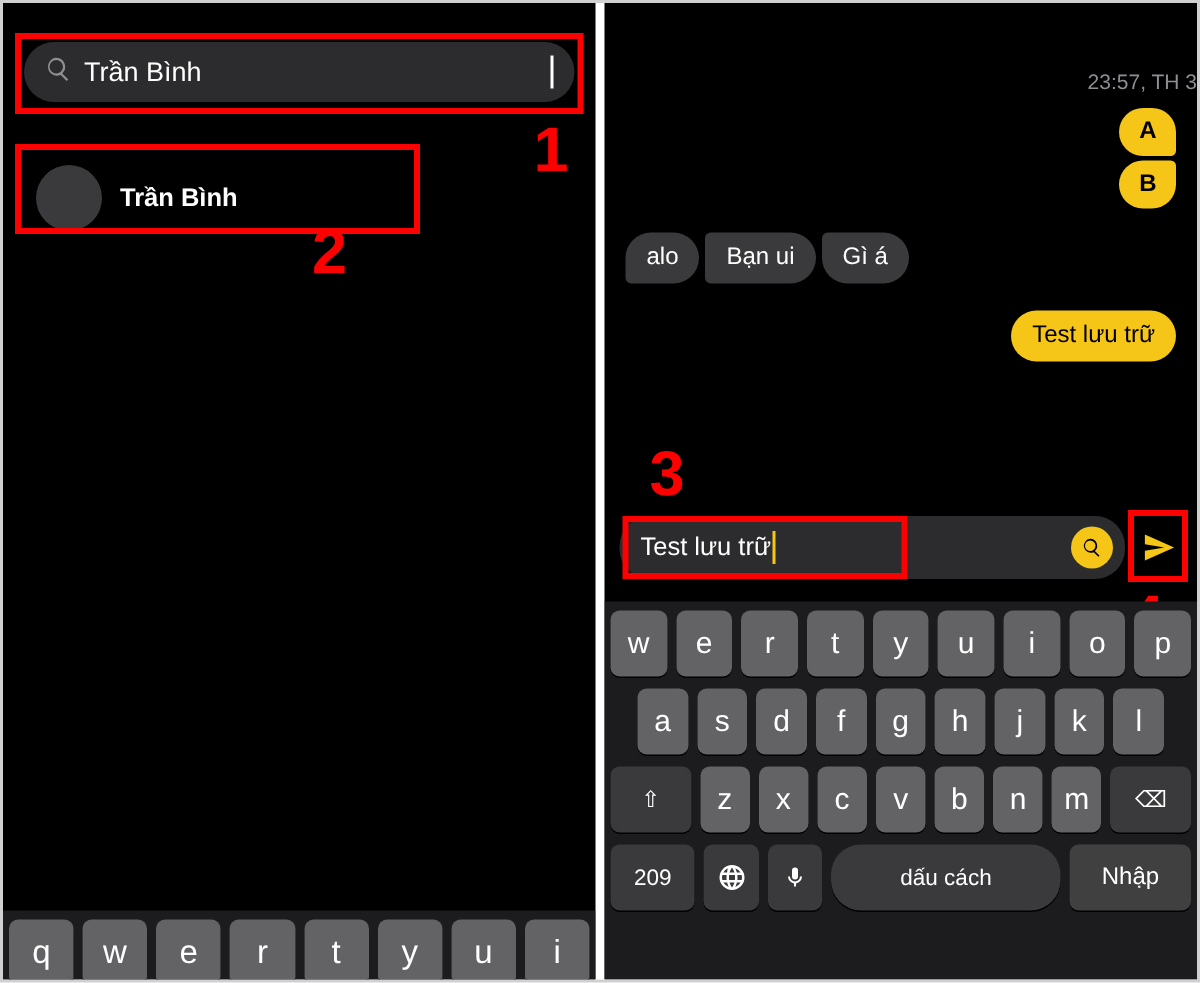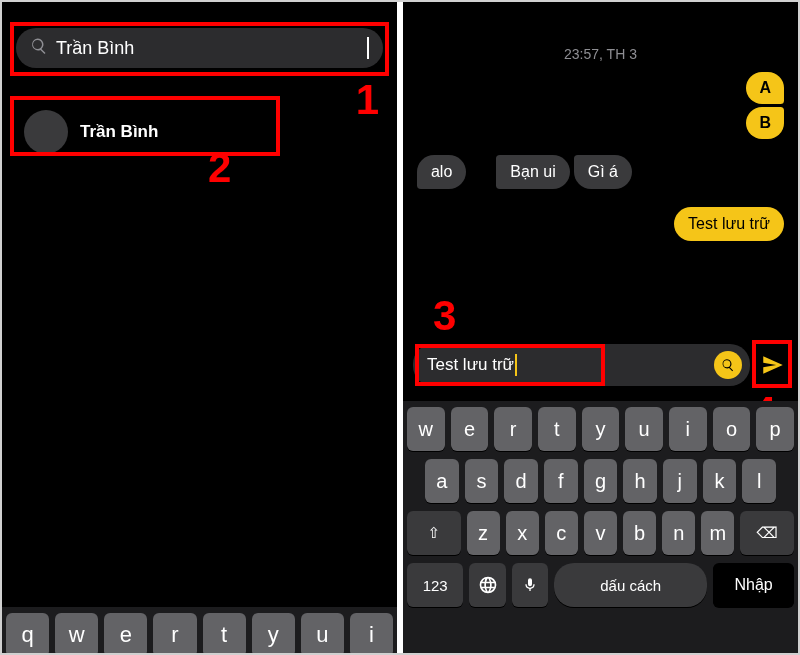--- a/index.html
+++ b/index.html
@@ -53,21 +53,21 @@
   .result-name { color: #fff; font-size: 17px; font-weight: 600; }
 
   .red-box { position: absolute; border: 4px solid #ff0000; pointer-events: none; }
   .anno-num {
     position: absolute; color: #ff0000; font-size: 42px; font-weight: 700;
     font-family: Arial, sans-serif;
   }
 
   
   .chat-time {
-    text-align: center; color: #8e8e93; font-size: 14px;
+    text-align: right; color: #8e8e93; font-size: 14px;
     margin-top: 44px;
   }
   .chat-area {
     padding: 10px 14px;
     display: flex; flex-direction: column; gap: 6px;
   }
   .bubble {
     display: inline-block;
     padding: 8px 14px;
     font-size: 16px;
@@ -79,21 +79,21 @@
     align-self: flex-end;
   }
   .b-sent.stack-top { border-radius: 18px 18px 4px 18px; }
   .b-sent.stack-bot { border-radius: 18px 4px 18px 18px; }
   .b-recv {
     background: #3a3a3c; color: #fff;
     border-radius: 18px;
     align-self: flex-start;
   }
   .b-recv.stack-top { border-radius: 18px 18px 18px 4px; }
-  .b-recv.stack-mid { border-radius: 4px 18px 18px 4px; margin-left: 26px; }
+  .b-recv.stack-mid { border-radius: 4px 18px 18px 4px; }
   .b-recv.stack-bot { border-radius: 4px 18px 18px 18px; }
   .sent-row { display: flex; flex-direction: column; align-items: flex-end; gap: 3px; margin-bottom: 10px; }
   .recv-row { display: flex; flex-direction: row; align-items: flex-start; gap: 4px; margin-bottom: 8px; }
   .msg-short { padding: 7px 13px; min-width: 30px; text-align: center; font-weight: 600; }
 
   .compose {
     display: flex; align-items: center; gap: 8px;
     padding: 0 10px;
     position: absolute; left: 0; right: 0; top: 342px;
   }
@@ -129,21 +129,21 @@
     height: 44px; flex: 1;
     border-radius: 6px;
     display: flex; align-items: center; justify-content: center;
     font-size: 20px; font-weight: 400;
     box-shadow: 0 1px 0 #000;
     min-width: 0;
   }
   .key.special { background: #3a3a3c; font-size: 15px; }
   .key.wide { flex: 1.4; }
   .key.space { flex: 3.8; border-radius: 20px; }
-  .key.enter { flex: 2.0; background: #000000; font-size: 16px; }
+  .key.enter { flex: 2.0; background: #404040; font-size: 16px; }
   .left-kb .kb-row .key { font-size: 22px; }
 
   .kb-left-wrap {
     position: absolute; left: 0; right: 0; bottom: -4px;
     background: #1c1c1e; padding-top: 6px;
   }
   .kb-left-wrap .kb-row { gap: 6px; padding: 0 4px; }
 
 </style>
 </head>
@@ -262,21 +262,21 @@
           <div class="key">x</div>
           <div class="key">c</div>
           <div class="key">v</div>
           <div class="key">b</div>
           <div class="key">n</div>
           <div class="key">m</div>
         </div>
       <div class="key special wide">⌫</div>
     </div>
     <div class="kb-row">
-      <div class="key special wide">123</div>
+      <div class="key special wide">209</div>
       <div class="key special" style="flex:0.9;">
         <svg width="20" height="20" viewBox="0 0 24 24" fill="#fff">
             <path d="M12 2a10 10 0 100 20 10 10 0 000-20zm6.9 6h-3a16 16 0 00-1.3-3.5A8 8 0 0118.9 8zM12 4c.9 1.2 1.6 2.6 2 4h-4c.4-1.4 1.1-2.8 2-4zM4.3 14a8 8 0 010-4h3.4a18 18 0 000 4H4.3zm.8 2h3a16 16 0 001.3 3.5A8 8 0 015.1 16zm3-8h-3a8 8 0 013.5-3.5A16 16 0 008.1 8zM12 20c-.9-1.2-1.6-2.6-2-4h4c-.4 1.4-1.1 2.8-2 4zm2.3-6H9.7a16 16 0 010-4h4.6a16 16 0 010 4zm.3 5.5A16 16 0 0015.9 16h3a8 8 0 01-4.3 3.5zM16.3 14a18 18 0 000-4h3.4a8 8 0 010 4h-3.4z"></path>
           </svg>
       </div>
       <div class="key special" style="flex:0.9;">
         <svg width="16" height="20" viewBox="0 0 24 24" fill="#fff">
             <path d="M12 14a3 3 0 003-3V5a3 3 0 10-6 0v6a3 3 0 003 3zm5-3a5 5 0 01-10 0H5a7 7 0 006 6.9V21h2v-3.1A7 7 0 0019 11h-2z"></path>
           </svg>
       </div>

